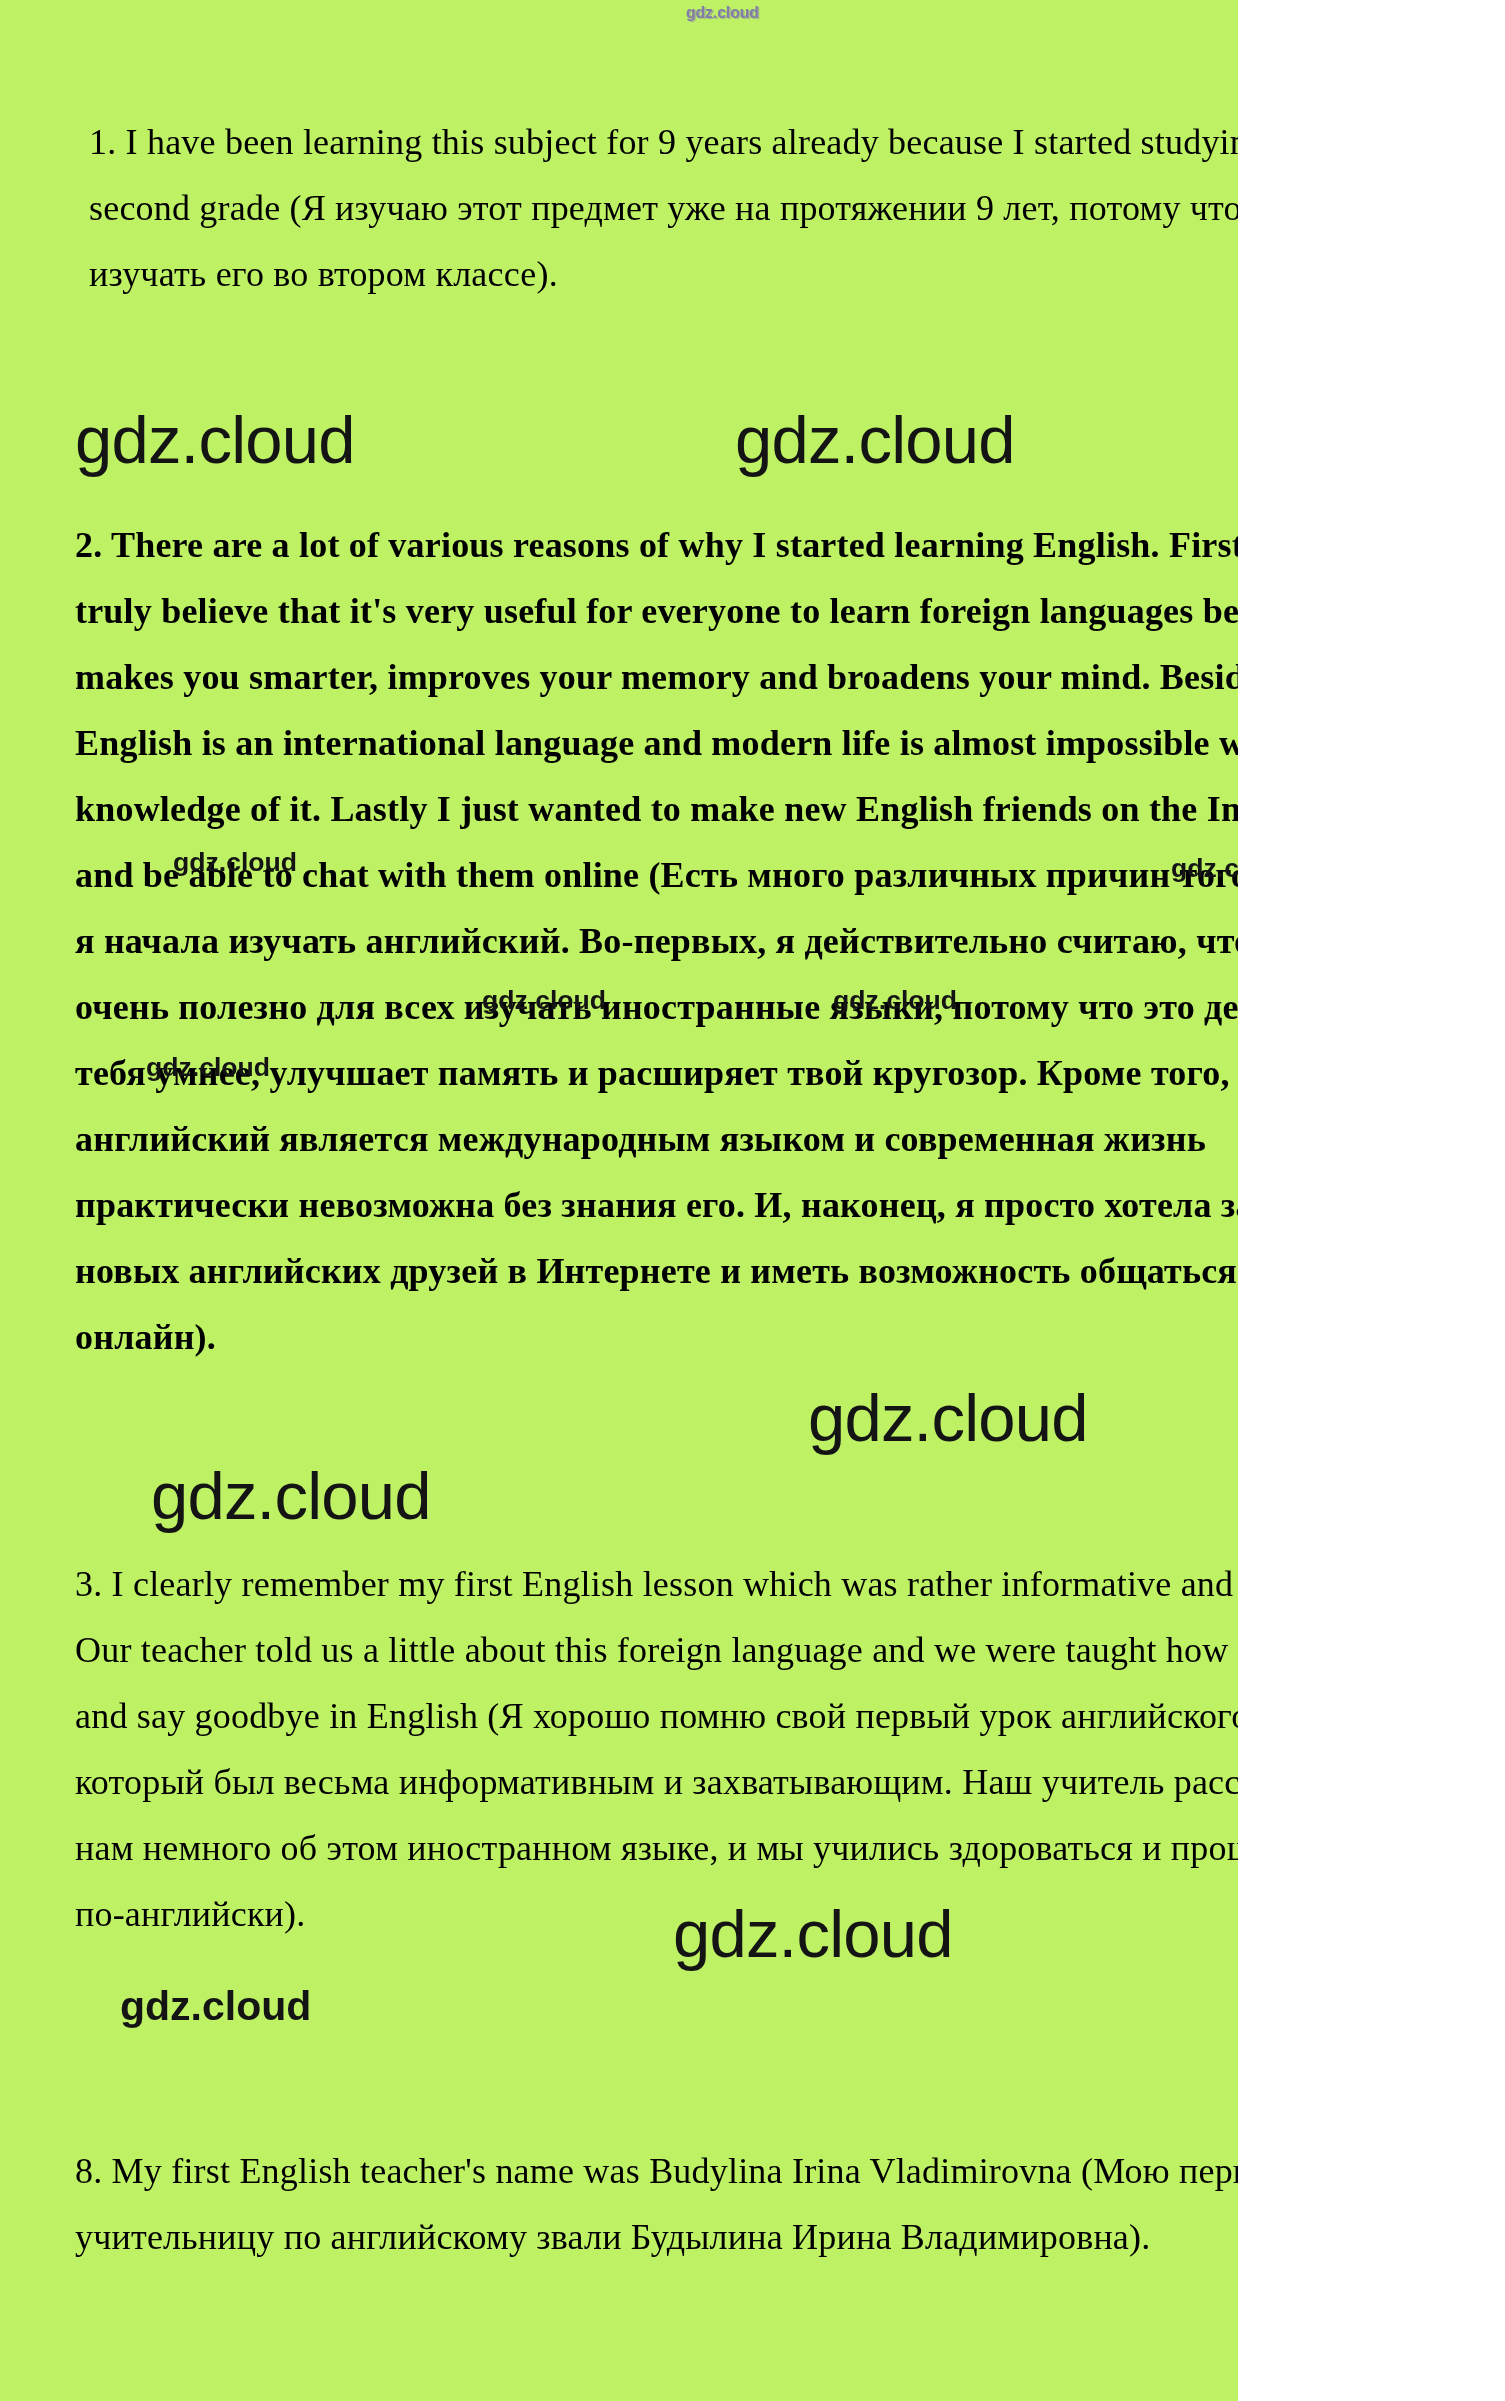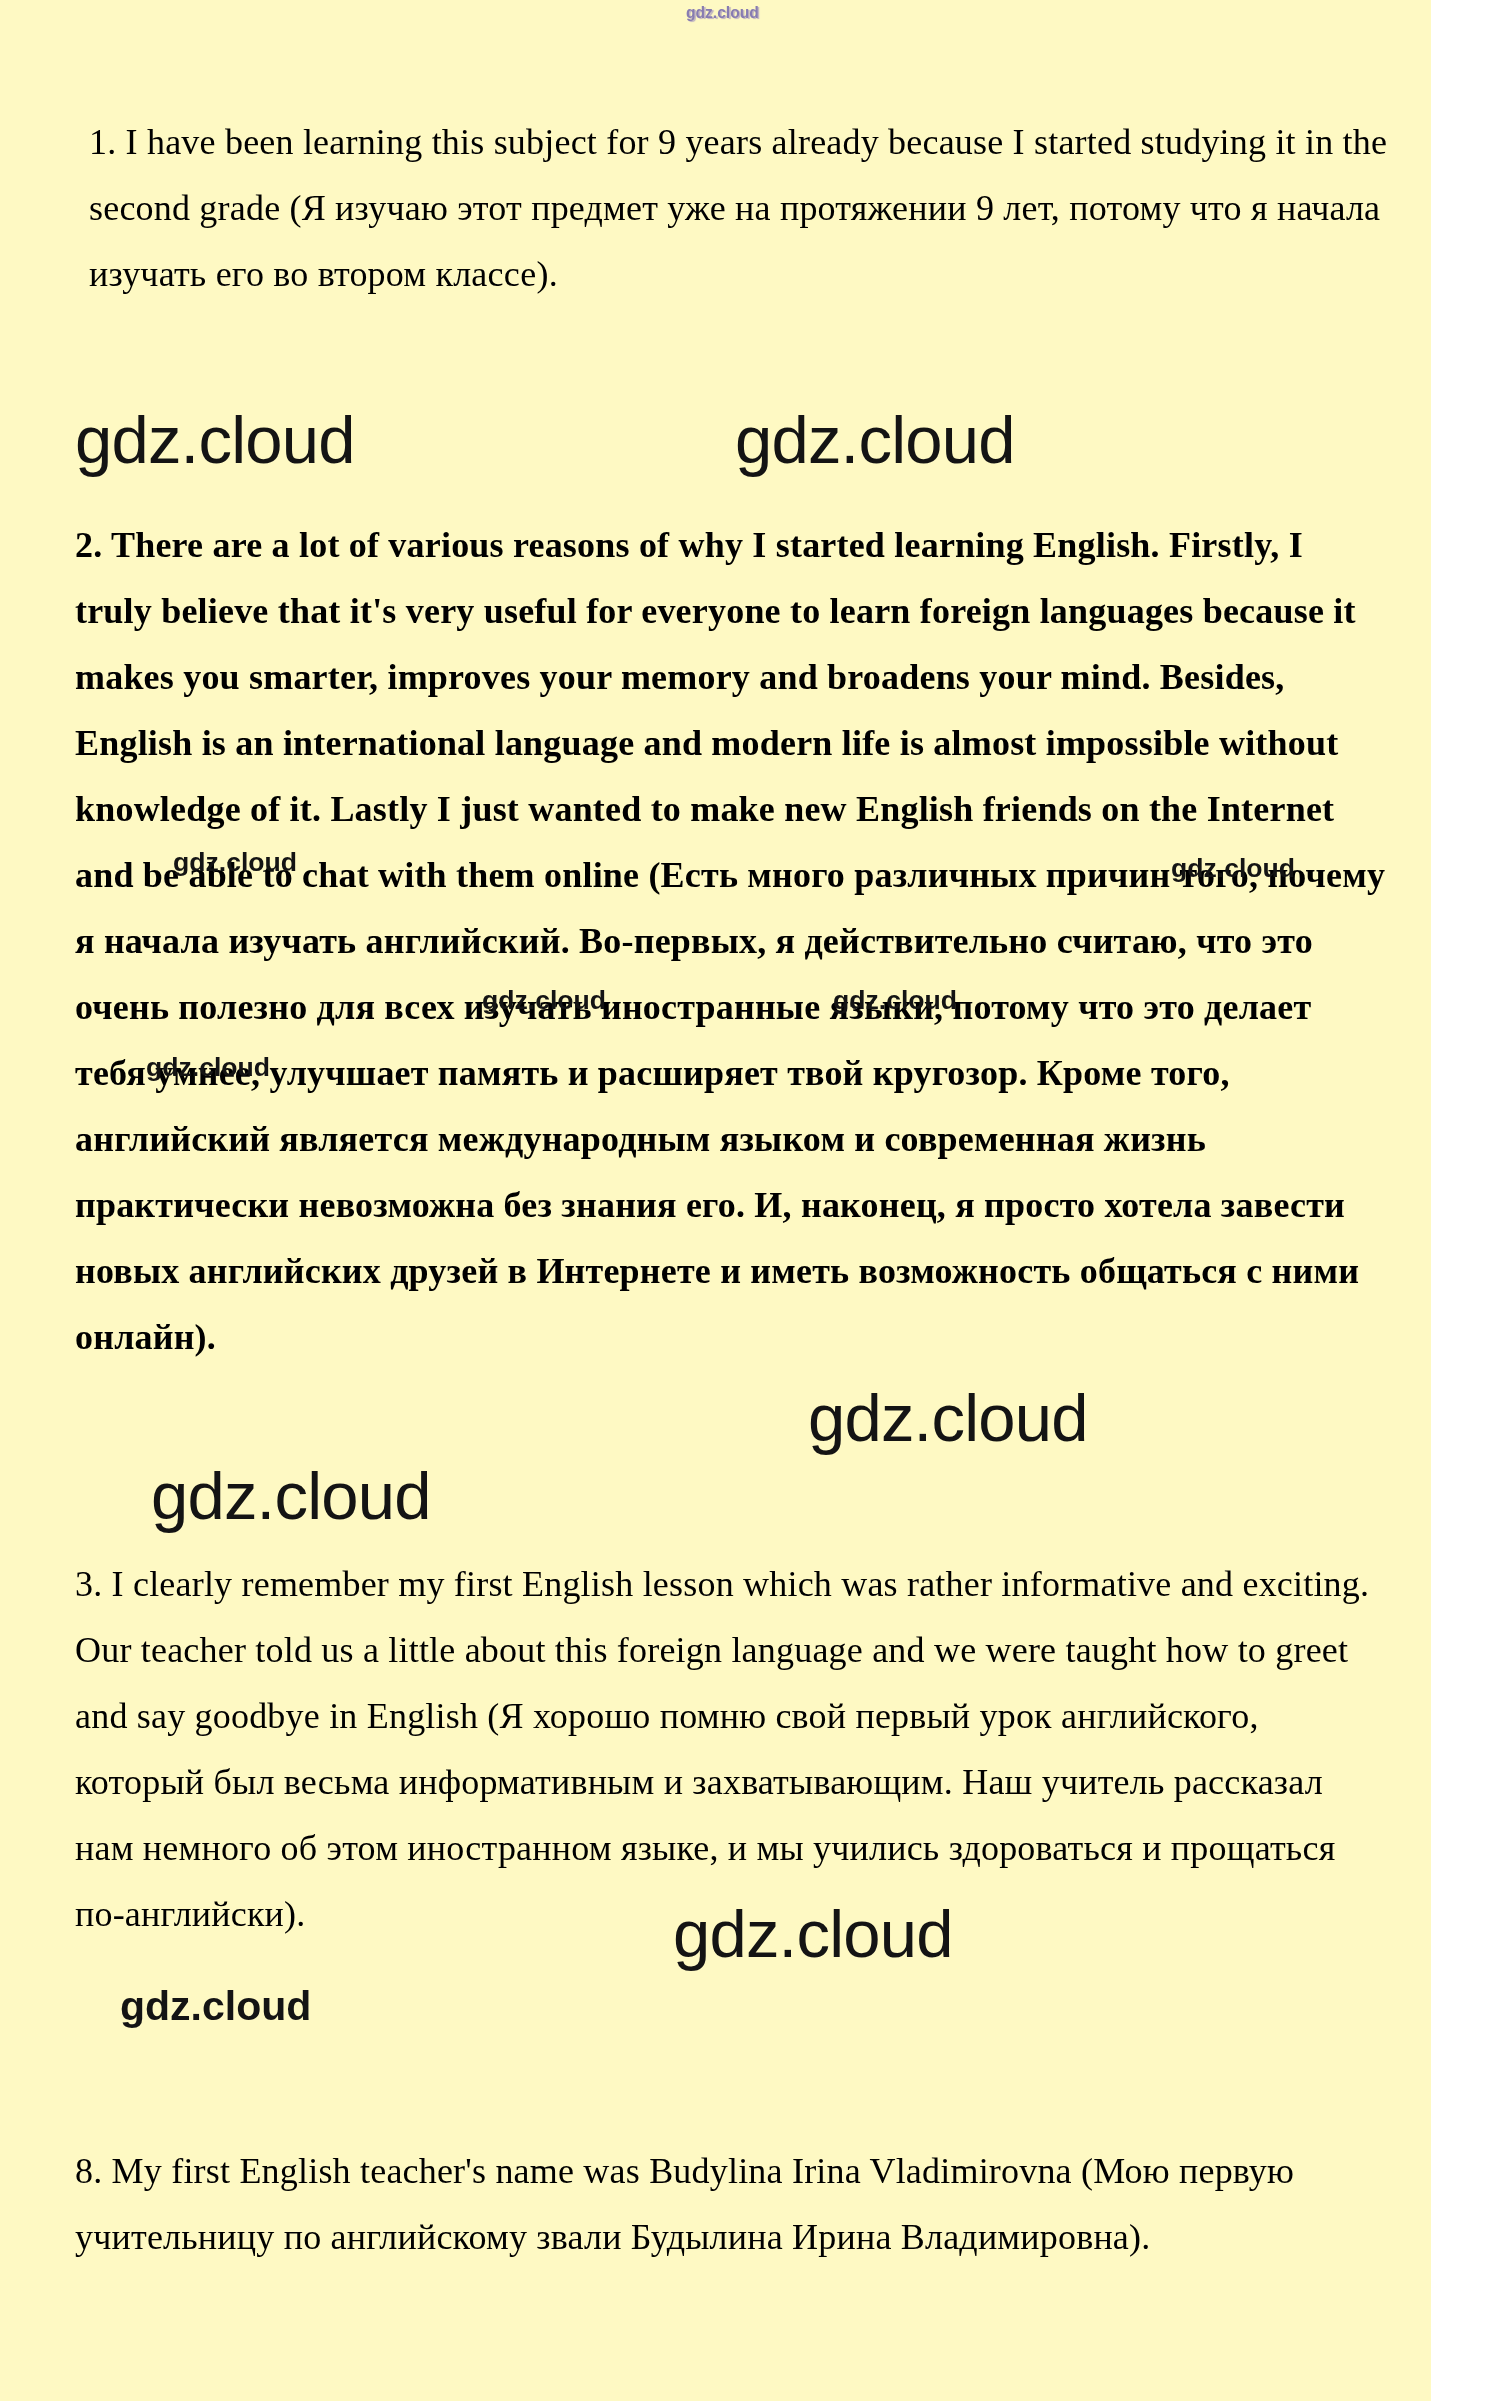--- a/index.html
+++ b/index.html
@@ -2,23 +2,23 @@
 <html style="font-size:12.5px"><head>
 <meta charset="utf-8">
 <style>
   html, body {
     margin: 0;
     padding: 0;
     background: #ffffff;
   }
   .page {
     position: relative;
-    width: 1431px;
+    width: 1238px;
     height: 2401px;
-    background: #fef9c3;
+    background: #bef264;
     color: #000000;
     font-family: "Liberation Serif", serif;
     overflow: hidden;
   }
   .para {
     position: absolute;
     left: 75px;
     width: 1313px;
     font-size: 36px;
     line-height: 66px;

